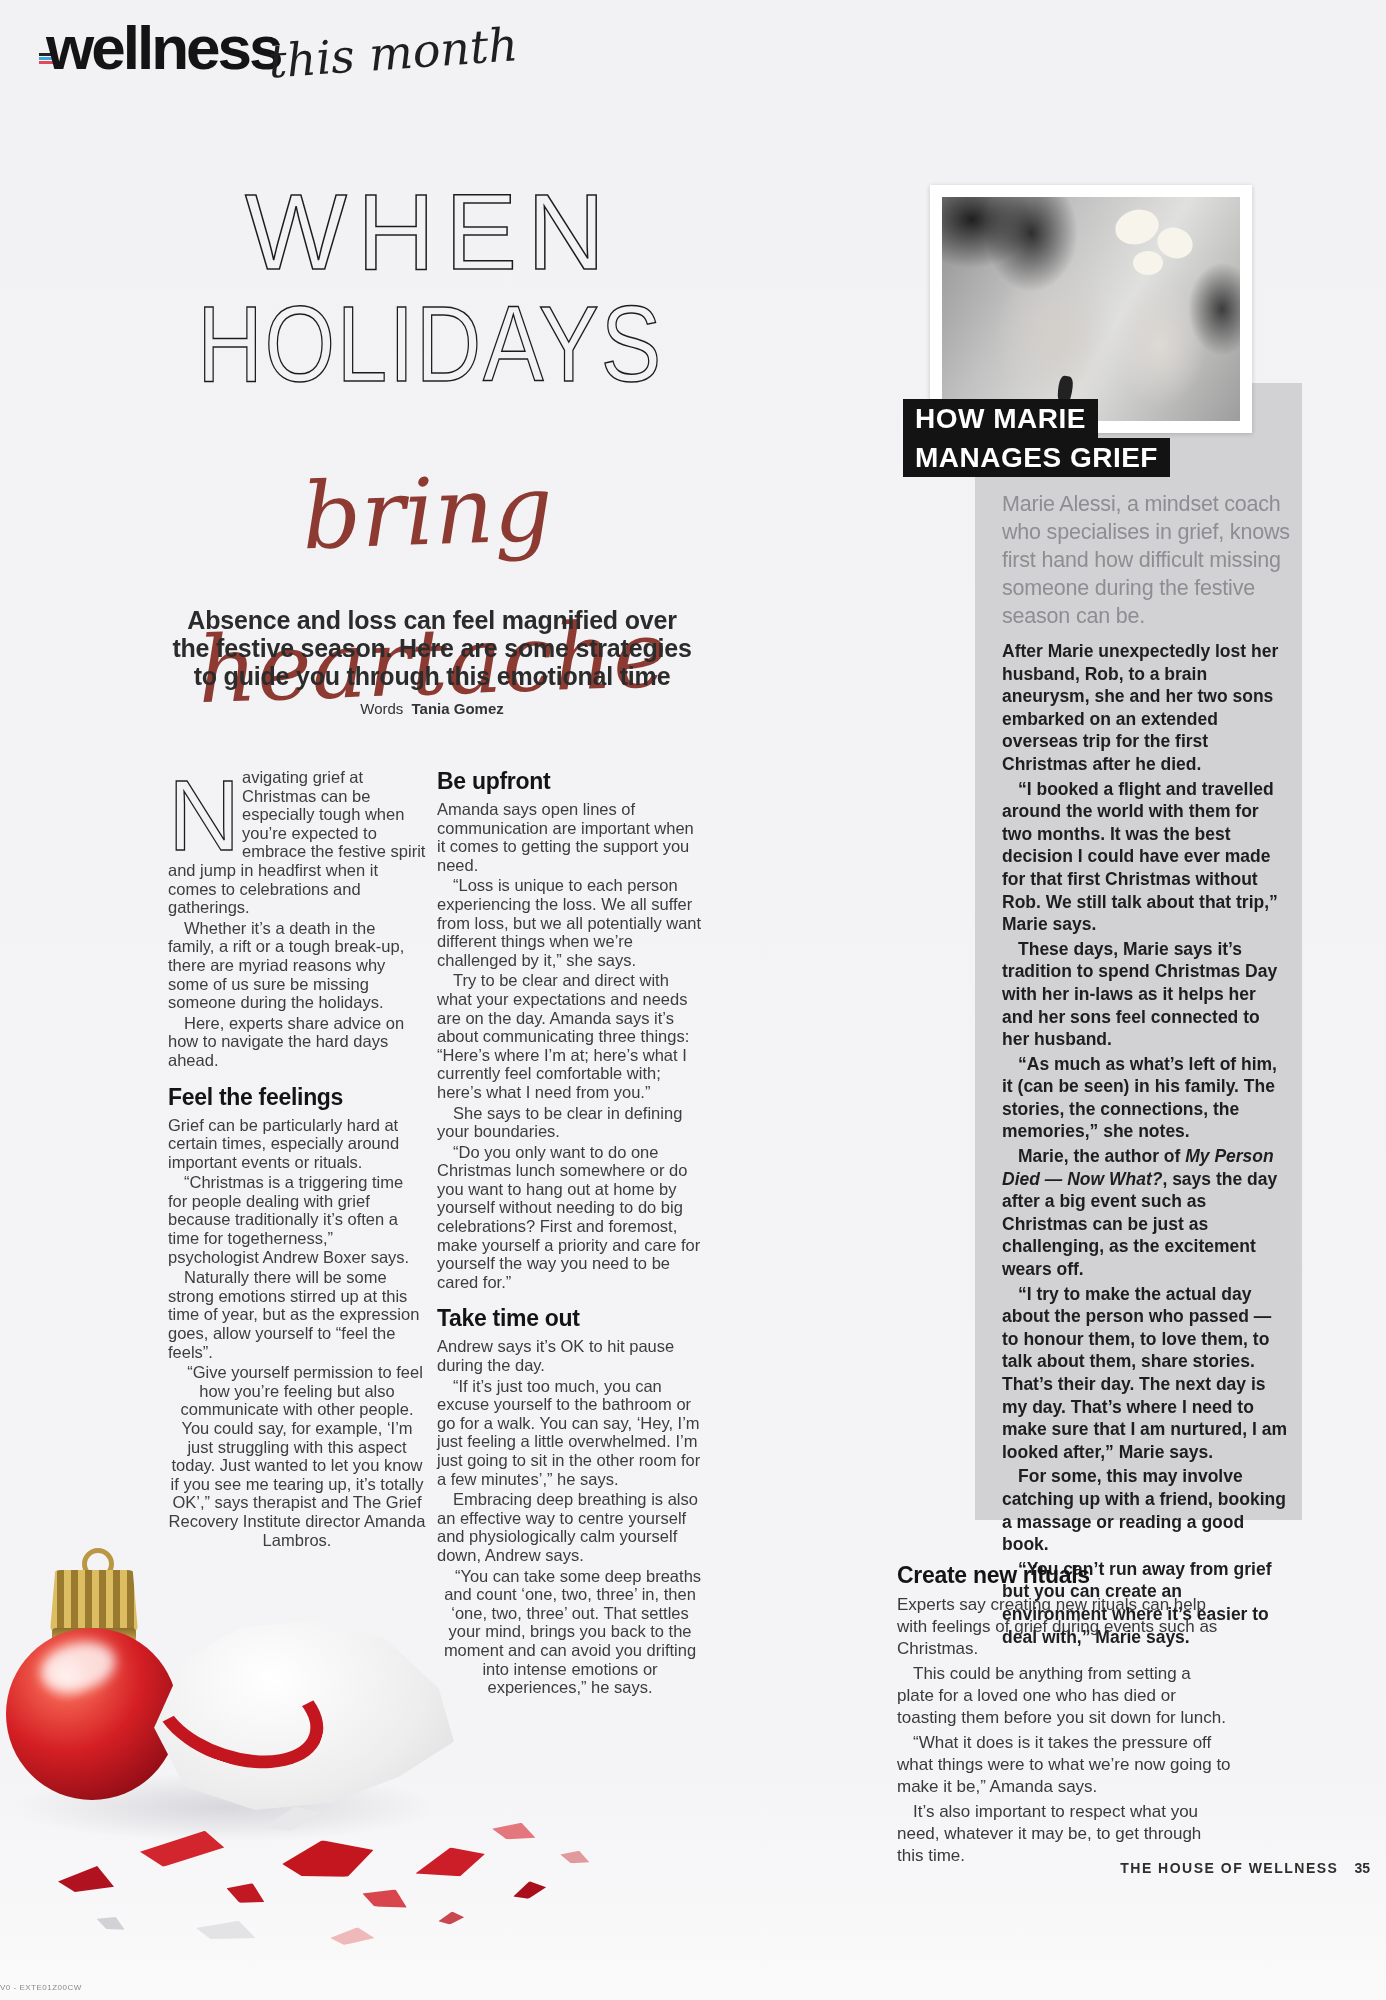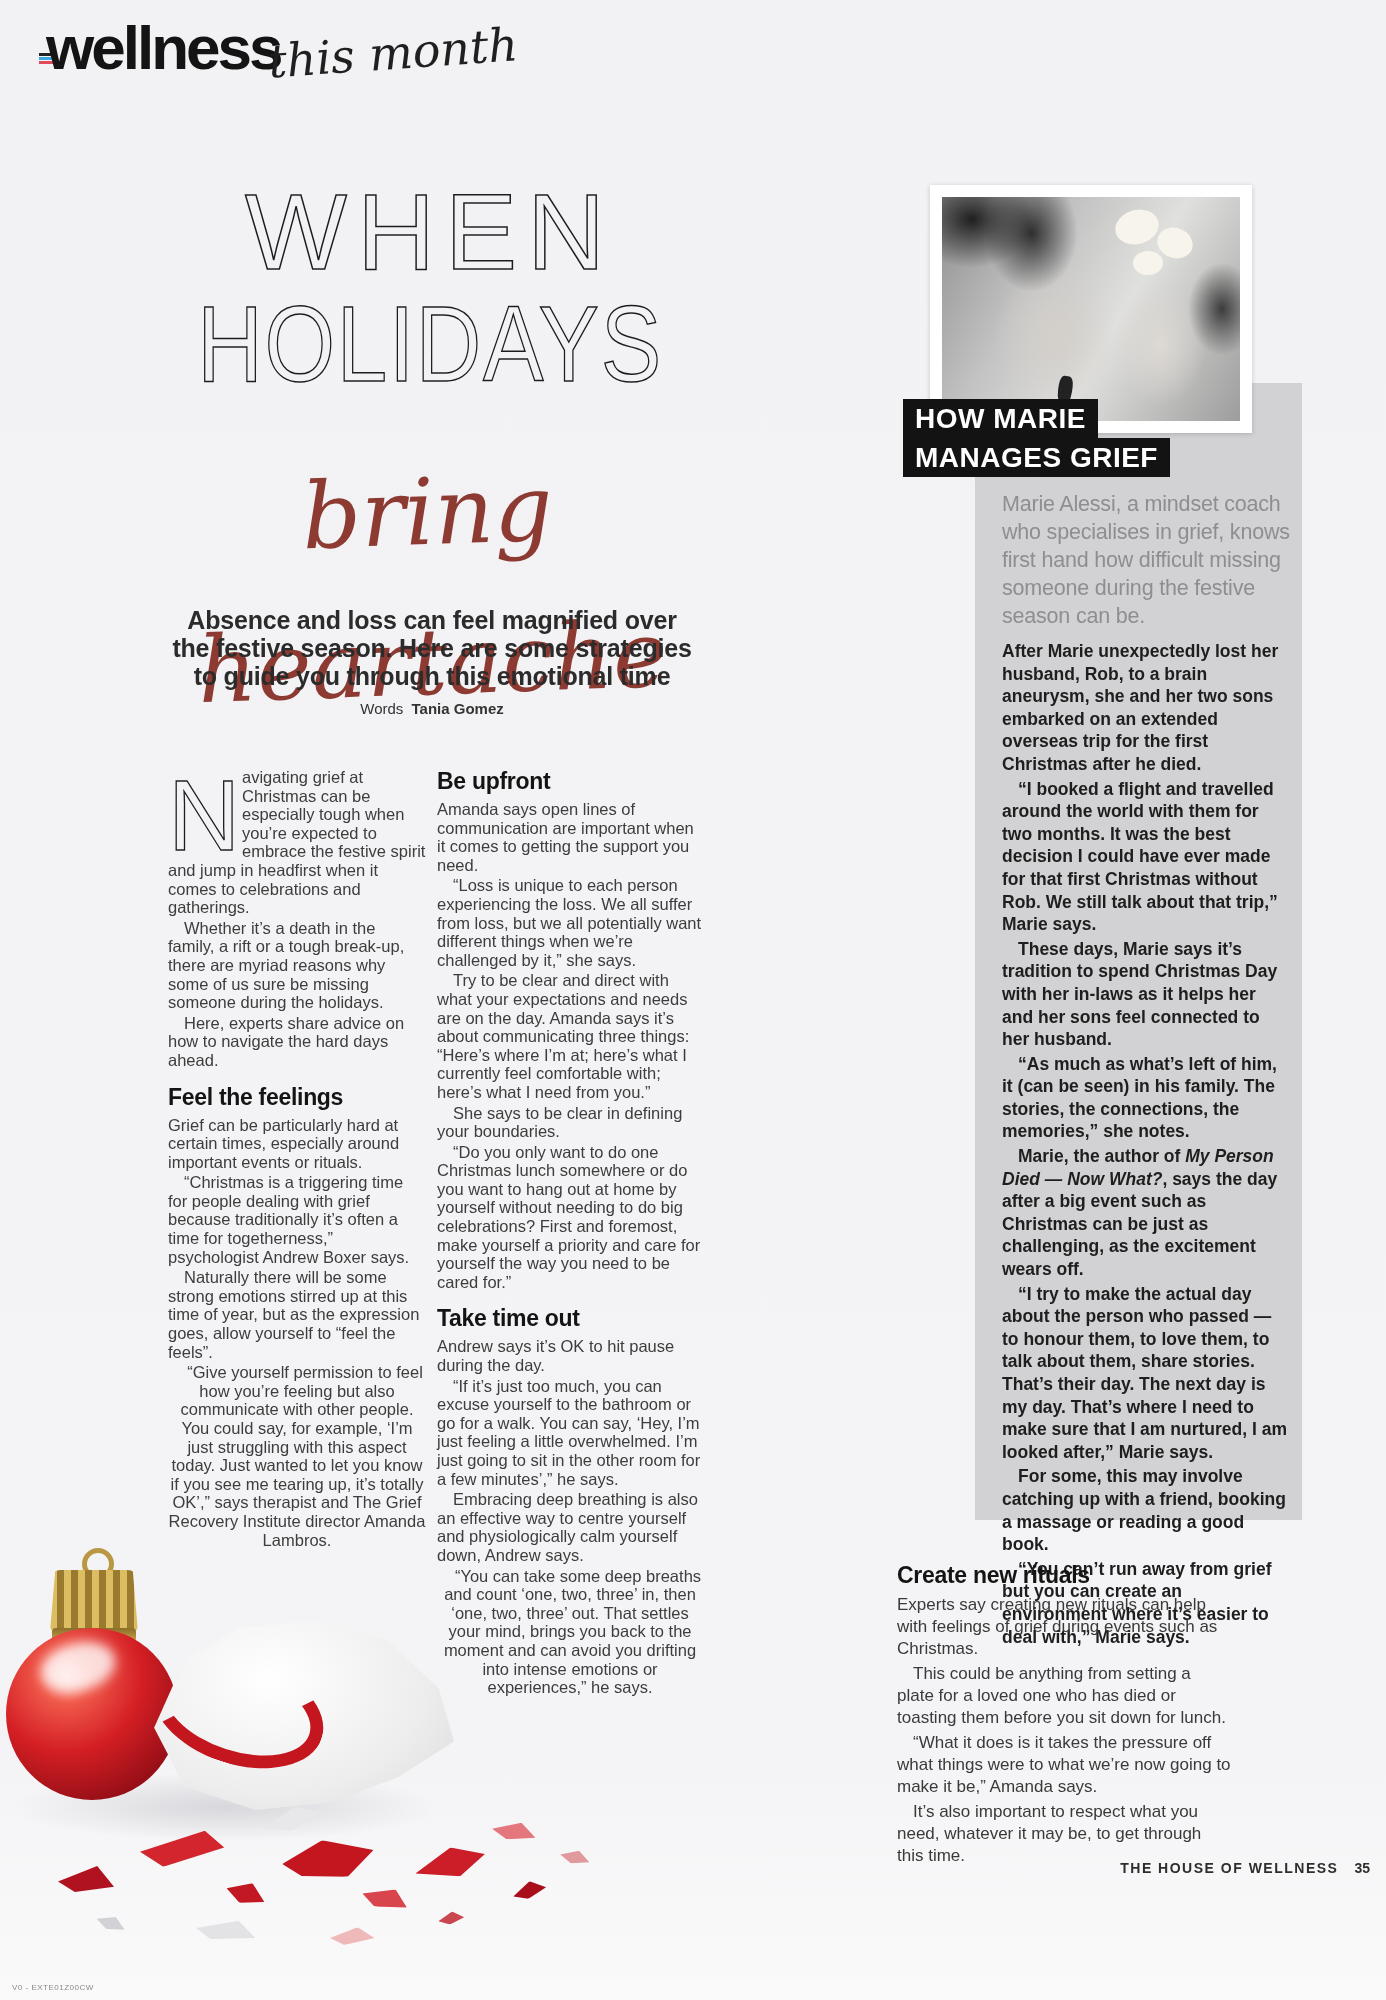--- a/index.html
+++ b/index.html
@@ -96,21 +96,21 @@
   .sb-text i{font-style:italic;}
   
   .rituals{position:absolute;left:897px;top:1562px;width:334px;font-size:17px;line-height:22px;color:#3a3a3a;}
   .rituals p{margin:0 0 3px;}
   
   .folio{
     position:absolute;right:16px;top:1860px;font-size:14px;font-weight:700;
     letter-spacing:1.5px;color:#2e2e2e;
   }
   .folio .num{margin-left:16px;letter-spacing:0;}
-  .press-code{position:absolute;left:12px;top:1983px;font-size:8px;color:#8a8a8a;letter-spacing:.5px;text-align:center;}
+  .press-code{position:absolute;left:0;top:1983px;font-size:8px;color:#8a8a8a;letter-spacing:.5px;text-align:center;}
   
   .art{position:absolute;left:0;top:1420px;width:640px;height:580px;}
   .art *{position:absolute;}
   .shadow{left:10px;top:352px;width:430px;height:70px;background:radial-gradient(ellipse,rgba(110,110,125,.22),transparent 70%);}
   .cap{left:50px;top:128px;width:90px;height:100px;}
   .cap .ring{left:32px;top:0;width:22px;height:22px;border:5px solid #b99743;border-radius:50%;}
   .cap .crown{
     left:0;top:22px;width:88px;height:62px;border-radius:10px 10px 6px 6px;
     background:repeating-linear-gradient(90deg,#dcbd62 0 7px,#9a7a2e 7px 14px);
     clip-path:polygon(6% 0,94% 0,100% 100%,0 100%);

